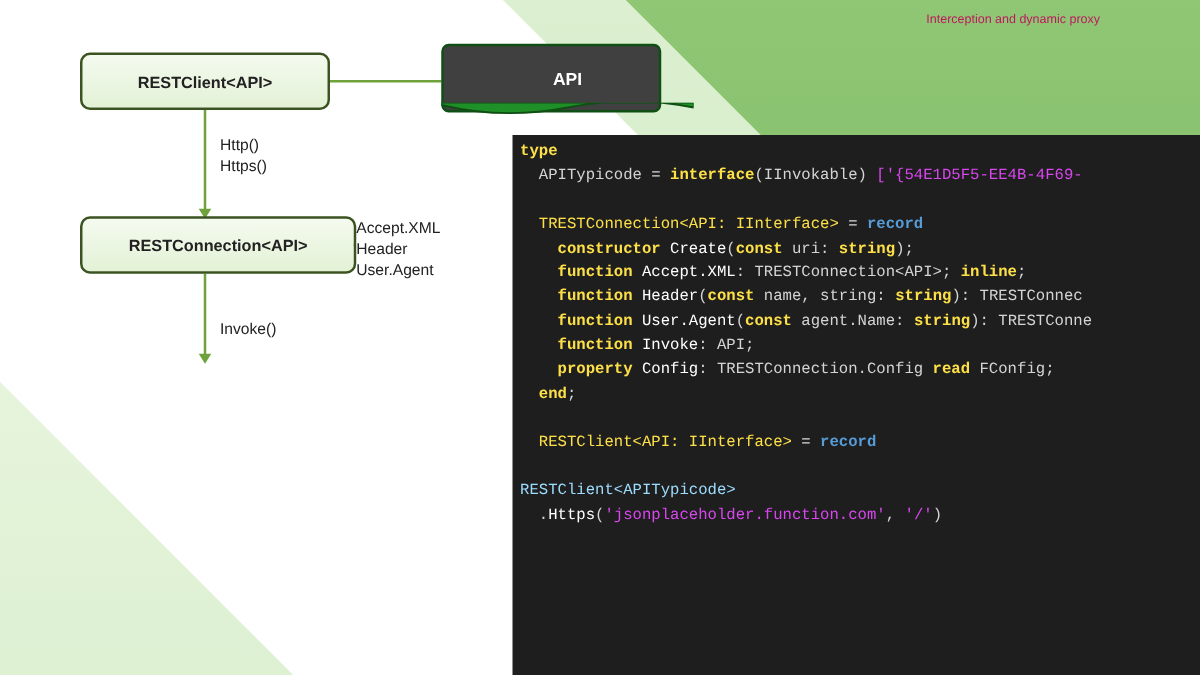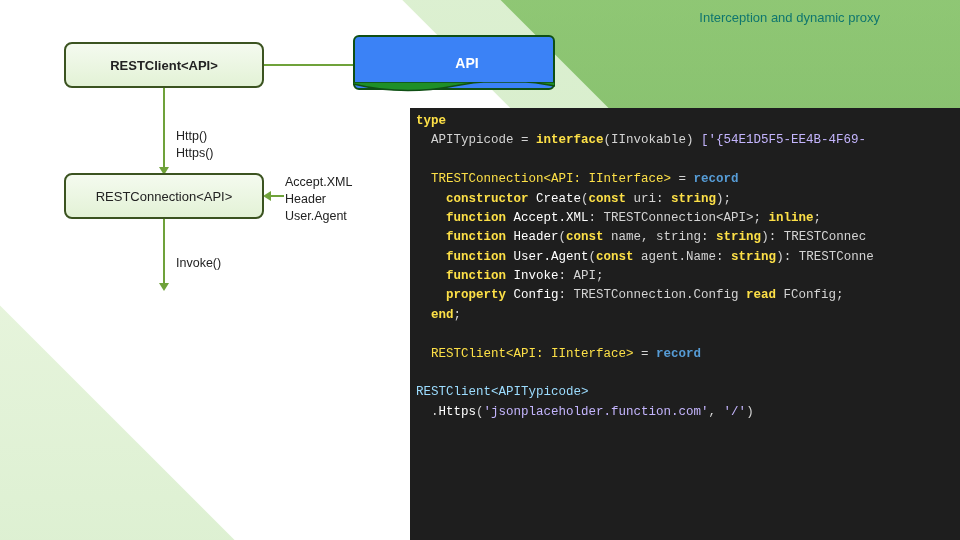--- a/index.html
+++ b/index.html
@@ -4,47 +4,47 @@
 <style>
   * { box-sizing: border-box; margin: 0; padding: 0; }
   html, body { width: 960px; height: 540px; font-family: Verdana, Geneva, sans-serif; background: #fff; overflow: hidden; }
   .slide { position: relative; width: 960px; height: 540px; }
 
   
   .bg-top-right { position: absolute; top: -260px; right: -100px; width: 480px; height: 480px; background: linear-gradient(135deg, #6fbf45 0%, #4a9a2a 100%); transform: rotate(45deg); opacity: 0.6; }
   .bg-top-right-light { position: absolute; top: -290px; right: -40px; width: 520px; height: 520px; background: linear-gradient(135deg, #cde9b8 0%, #a8d990 100%); transform: rotate(45deg); opacity: 0.5; }
   .bg-bottom-left { position: absolute; bottom: -200px; left: -180px; width: 360px; height: 360px; background: linear-gradient(135deg, #cde9b8 0%, #a8d990 100%); transform: rotate(45deg); opacity: 0.5; }
 
-  .title { position: absolute; top: 10px; right: 80px; font-size: 13px; color: #0f766e; }
+  .title { position: absolute; top: 10px; right: 80px; font-size: 10px; color: #be185d; }
 
   .box { position: absolute; border: 2px solid #3b5320; border-radius: 8px; background: linear-gradient(#f4faef, #e3f2d6); display: flex; align-items: center; justify-content: center; font-size: 13px; color: #222; text-align: left; white-space: nowrap; }
   .box.restclient { left: 64px; top: 42px; width: 200px; height: 46px; font-weight: bold; }
-  .box.restconnection { left: 64px; top: 173px; width: 200px; height: 46px; font-weight: normal; }
+  .box.restconnection { left: 64px; top: 173px; width: 221px; height: 46px; font-weight: bold; }
 
-  .api-box { position: absolute; left: 353px; top: 35px; width: 202px; height: 55px; background: #3b82f6; border: 2px solid #0f4f14; border-radius: 6px; color: #fff; font-weight: bold; font-size: 14px; display: flex; align-items: center; justify-content: center; padding-left: 26px; }
+  .api-box { position: absolute; left: 353px; top: 35px; width: 176px; height: 55px; background: #404040; border: 2px solid #0f4f14; border-radius: 6px; color: #fff; font-weight: bold; font-size: 14px; display: flex; align-items: center; justify-content: center; padding-left: 26px; }
   .api-wave { position: absolute; left: 353px; top: 82px; width: 202px; height: 10px; overflow: hidden; }
   .api-wave svg { display: block; }
 
   .label { position: absolute; font-size: 12.5px; color: #222; line-height: 1.35; }
   .label.http { left: 176px; top: 108px; }
   .label.accept { left: 285px; top: 174px; }
   .label.invoke { left: 176px; top: 255px; }
 
   
   .conn-h { position: absolute; height: 2px; background: #6fa23a; }
   .conn-v { position: absolute; width: 2px; background: #6fa23a; }
   .arrow-down { position: absolute; width: 0; height: 0; border-left: 5px solid transparent; border-right: 5px solid transparent; border-top: 8px solid #6fa23a; }
   .arrow-left { position: absolute; width: 0; height: 0; border-top: 5px solid transparent; border-bottom: 5px solid transparent; border-right: 8px solid #6fa23a; }
 
   
   .code-panel { position: absolute; left: 410px; top: 108px; right: 0; bottom: 0; background: #1e1e1e; color: #d4d4d4; font-family: Consolas, "Courier New", monospace; font-size: 12.5px; line-height: 1.55; padding: 4px 0 0 6px; overflow: hidden; white-space: pre; }
   .kw   { color: #fde047; font-weight: bold; }
   .rec  { color: #569cd6; font-weight: bold; }
   .type { color: #fde047; }
-  .str  { color: #c4b5fd; }
+  .str  { color: #d946ef; }
   .fn   { color: #ffffff; }
   .id   { color: #d4d4d4; }
   .hi   { color: #9cdcfe; }
 </style>
 </head>
 <body>
 
 <div class="slide">
   <div class="bg-top-right-light"></div>
   <div class="bg-top-right"></div>
@@ -65,21 +65,21 @@
 
   <div class="box restclient">RESTClient&lt;API&gt;</div>
   <div class="box restconnection">RESTConnection&lt;API&gt;</div>
   <div class="api-box">API</div>
   <div class="api-wave">
     <svg width="202" height="12" viewBox="0 0 202 12">
         <path d="M0 2 Q 50 14 101 4 T 202 4 L202 0 L0 0 Z" fill="#1f8f28" stroke="#0f4f14" stroke-width="1.5"></path>
       </svg>
   </div>
 
-  <div class="label http" style="white-space:pre;margin-top:20px;">Http()
+  <div class="label http" style="white-space:pre;">Http()
 Https()</div>
   <div class="label accept" style="white-space:pre;">Accept.XML
 Header
 User.Agent</div>
   <div class="label invoke" style="white-space:pre;">Invoke()</div>
 
   <div class="code-panel"><span class="kw">type</span>
 <span class="id">  APITypicode = </span><span class="kw">interface</span><span class="id">(IInvokable) </span><span class="str">['{54E1D5F5-EE4B-4F69-</span>
 
 <span class="type">  TRESTConnection&lt;API: IInterface&gt;</span><span class="id"> = </span><span class="rec">record</span>

